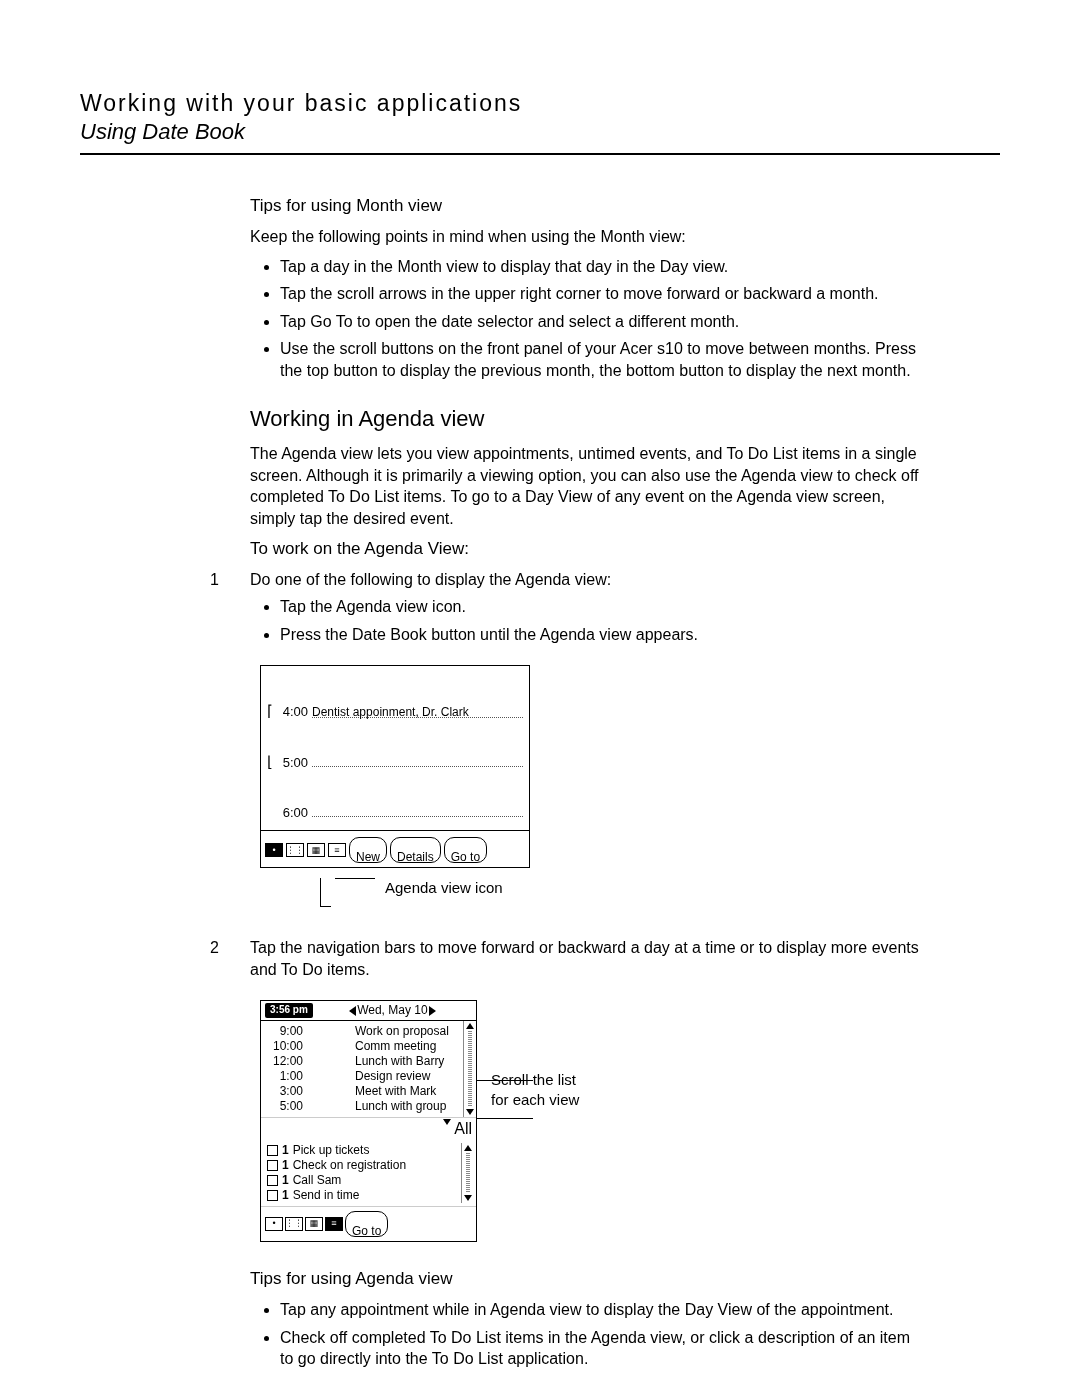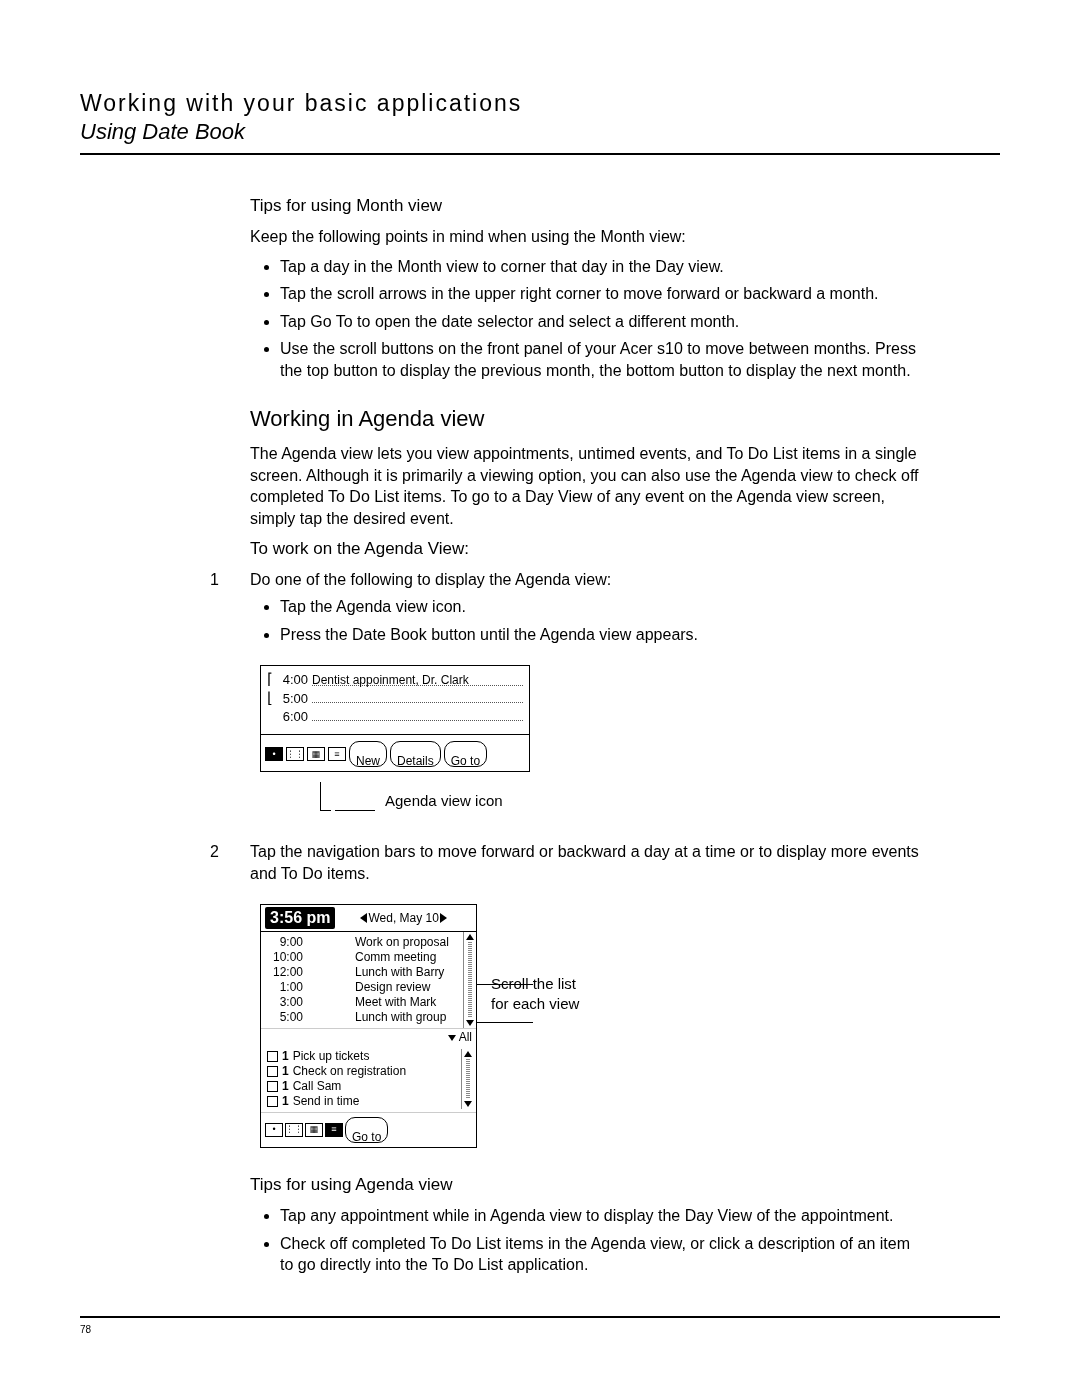--- a/index.html
+++ b/index.html
@@ -83,20 +83,21 @@
   }
   .fig1-row {
     display: flex;
     align-items: baseline;
     margin-bottom: 1px;
   }
   .fig1-time {
     width: 34px;
     text-align: right;
     padding-right: 4px;
+    margin-top: 32px;
   }
   .fig1-line {
     flex: 1;
     border-bottom: 1px dotted #555;
     height: 12px;
     box-sizing: border-box;
   }
   .fig1-text {
     flex: 1;
     border-bottom: 1px dotted #555;
@@ -131,21 +132,21 @@
     padding: 12px 6px;
     font-size: 12px;
     line-height: 15px;
     height: 16px;
     box-sizing: border-box;
   }
   .fig1-callout {
     margin-top: 10px;
     margin-left: 60px;
     display: flex;
-    align-items: flex-end;
+    align-items: flex-start;
     font-size: 15px;
   }
   .fig1-callout .bar {
     width: 10px;
     height: 28px;
     border-left: 1px solid #000;
     border-bottom: 1px solid #000;
     position: relative;
     margin-right: 4px;
   }
@@ -175,21 +176,21 @@
     border-bottom: 1px solid #000;
     padding: 2px 4px;
     font-size: 12px;
   }
   .fig2-time {
     background: #000;
     color: #fff;
     font-weight: bold;
     padding: 1px 5px;
     border-radius: 2px;
-    font-size: 16px;
+    font-size: 10px;
   }
   .fig2-date {
     flex: 1;
     text-align: center;
     display: flex;
     align-items: center;
     justify-content: center;
     gap: 1px;
   }
   .tri-left, .tri-right {
@@ -216,24 +217,24 @@
     width: 12px;
     border-left: 1px solid #888;
     display: flex;
     flex-direction: column;
     align-items: center;
   }
   .arrow-up { width:0;height:0;border-style:solid;border-width:0 4px 6px 4px;border-color:transparent transparent #000 transparent;margin:2px 0;}
   .arrow-down { width:0;height:0;border-style:solid;border-width:6px 4px 0 4px;border-color:#000 transparent transparent transparent;margin:2px 0;}
   .scroll-track{flex:1;width:4px;background:repeating-linear-gradient(#888,#888 1px,#fff 1px,#fff 2px);}
   .fig2-allrow {
-    display:flex;justify-content:flex-end;align-items:center;
+    display:flex;justify-content:flex-end;align-items:flex-start;
     padding: 1px 4px;
     border-top: 1px solid #ccc;
-    font-size:12px;
+    font-size:16px;
   }
   .fig2-todo {
     padding: 3px 2px 3px 6px;
     display:flex;
   }
   .fig2-todo-list{flex:1;}
   .todo-item { display:flex; align-items:center; gap:4px; white-space:nowrap;}
   .cb { width:9px;height:9px;border:1px solid #000;flex:0 0 9px;}
   .fig2-btnrow {
     display:flex;align-items:center;gap:2px;
@@ -271,21 +272,21 @@
     <div class="header-main">Working with your basic applications</div>
     <div class="header-sub">Using Date Book</div>
   </div>
   <hr class="hr-top">
 
   <div class="content">
 
     <div class="subhead">Tips for using Month view</div>
     <p class="para">Keep the following points in mind when using the Month view:</p>
     <ul class="bullets">
-      <li>Tap a day in the Month view to corner that day in the Day view.</li>
+      <li>Tap a day in the Month view to display that day in the Day view.</li>
       <li>Tap the scroll arrows in the upper right corner to move forward or backward a month.</li>
       <li>Tap Go To to open the date selector and select a different month.</li>
       <li>Use the scroll buttons on the front panel of your Acer s10 to move between months. Press the top button to display the previous month, the bottom button to display the next month.</li>
     </ul>
 
     <div class="section-head">Working in Agenda view</div>
     <p class="para">The Agenda view lets you view appointments, untimed events, and To Do List items in a single screen. Although it is primarily a viewing option, you can also use the Agenda view to check off completed To Do List items. To go to a Day View of any event on the Agenda view screen, simply tap the desired event.</p>
     <div class="subhead">To work on the Agenda View:</div>
 
     <div class="numrow">

